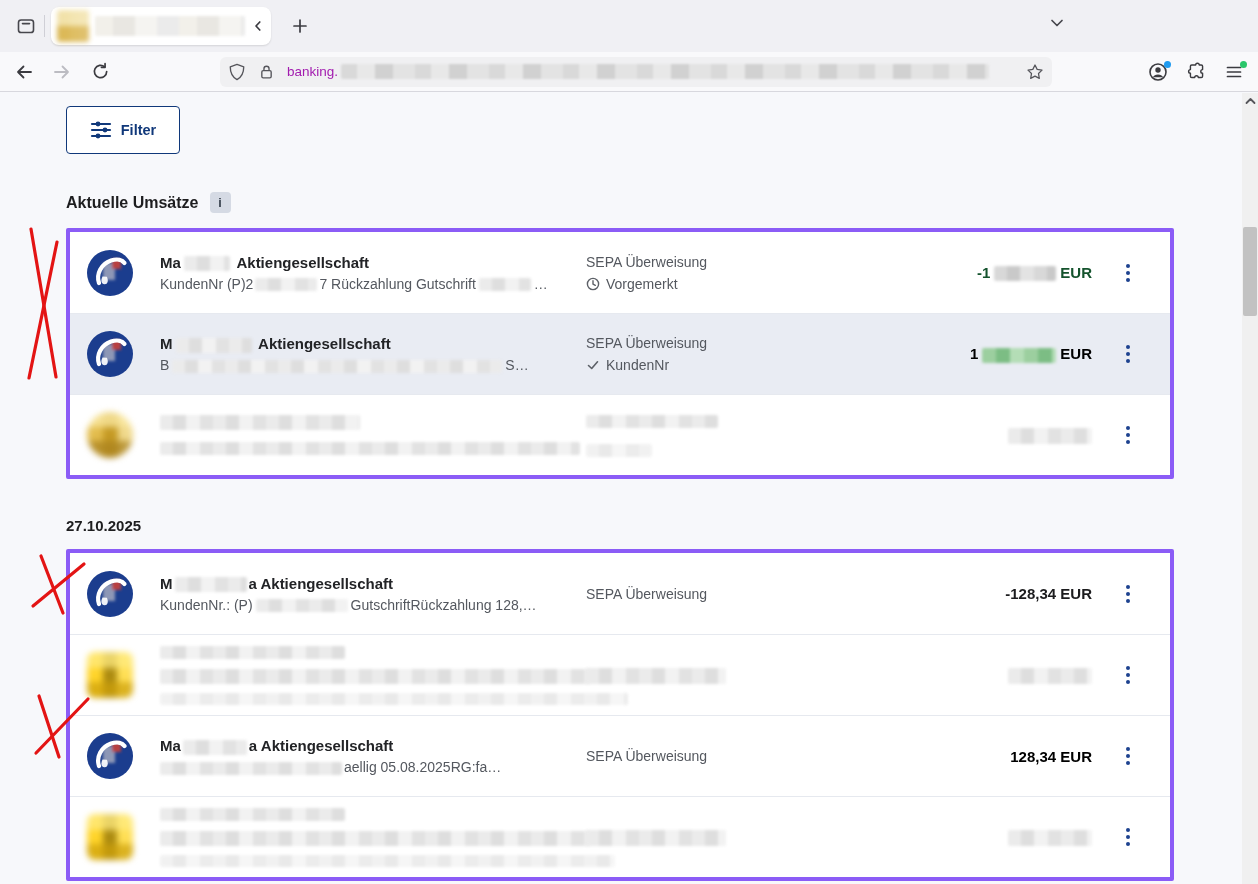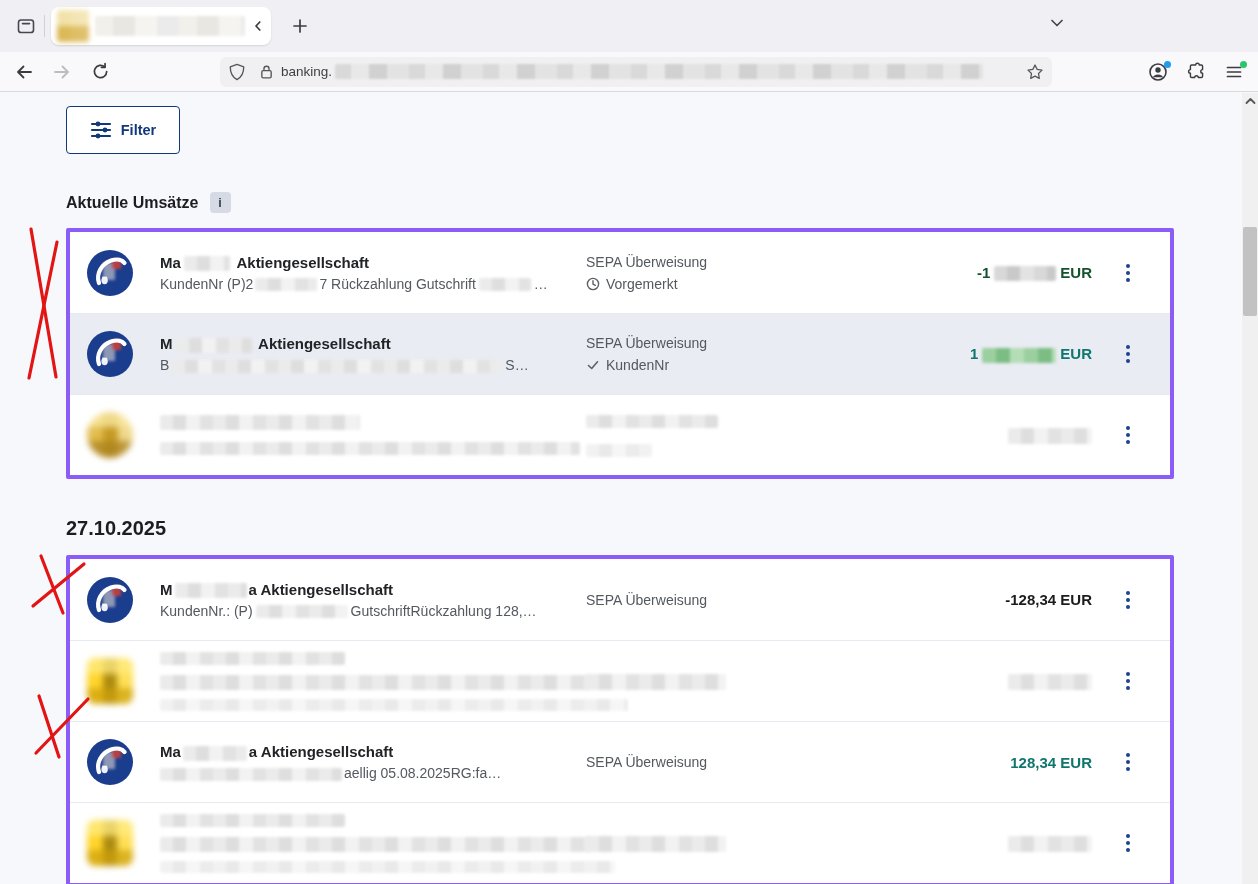--- a/index.html
+++ b/index.html
@@ -17,21 +17,21 @@
     filter:blur(2.5px); }
   .tab-title-redact { flex:1; height:20px; margin:0 6px; border-radius:2px;
     background:repeating-linear-gradient(90deg,#f2f0ea 0 18px,#e9e7e2 18px 40px,#f5f4f1 40px 62px,#ebebeb 62px 84px); filter:blur(1.5px); }
   .tab-chev { color:#3a3a40; flex:0 0 auto; display:flex; }
   .newtab { width:30px; height:30px; border:none; background:transparent; border-radius:4px; margin-left:14px; display:flex; align-items:center; justify-content:center; cursor:pointer; }
   .alltabs-chev { position:absolute; right:192px; top:14px; display:flex; }
 
   .navbar { height:40px; background:#f9f9fb; border-bottom:1px solid #d8d8de; display:flex; align-items:center; padding:0 8px; }
   .nav-ic { width:32px; height:30px; display:flex; align-items:center; justify-content:center; border-radius:4px; cursor:pointer; flex:0 0 auto; }
   .urlbar { margin-left:104px; width:832px; height:30px; background:#f0f0f2; border-radius:6px; display:flex; align-items:center; padding:0 8px; }
-  .url-text { font-size:13.5px; color:#404040; margin-left:6px; white-space:nowrap; }
+  .url-text { font-size:13.5px; color:#a21caf; margin-left:12px; white-space:nowrap; }
   .url-redact { height:15px; width:648px; margin-left:3px; border-radius:2px;
     background:repeating-linear-gradient(90deg,#d9d9d9 0 16px,#e8e8e8 16px 34px,#d1d1d1 34px 52px,#e3e3e3 52px 74px); filter:blur(1.3px); }
   .urlbar .star { margin-left:auto; }
   .nav-right { display:flex; align-items:center; margin-left:auto; }
   .dot-badge { position:absolute; width:7px; height:7px; border-radius:50%; top:4px; right:3px; }
   .rel { position:relative; }
 
   
   .content { position:relative; height:791px; background:#f7f8fb; padding:14px 84px 0 66px; }
   .toolbar-row { display:flex; justify-content:space-between; align-items:flex-start; }
@@ -58,25 +58,25 @@
     background-image:linear-gradient(0deg, rgba(205,160,10,.7) 0 34%, rgba(0,0,0,0) 34% 66%, rgba(255,236,130,.75) 66%),
                      linear-gradient(90deg,#ffd42a 0 34%, #ab8a10 34% 66%, #ffdf55 66%); }
   .tx-main { width:426px; flex:0 0 auto; }
   .tx-title { font-size:15px; font-weight:700; color:#222326; line-height:22px; white-space:nowrap; }
   .tx-sub { font-size:14px; color:#54585f; line-height:20px; white-space:nowrap; }
   .tx-type { width:286px; flex:0 0 auto; font-size:14px; color:#54585f; line-height:22px; }
   .tx-status { display:flex; align-items:center; gap:6px; }
   .tx-amount { flex:1; text-align:right; font-size:15px; font-weight:700; padding-right:24px; white-space:nowrap; }
   .tx-amount.neg-soft { color:#14532d; }
   .tx-amount.neg { color:#1c1c1e; }
-  .tx-amount.pos { color:#0f766e; }
+  .tx-amount.pos { color:#000000; }
   .kebab { width:24px; height:30px; border:none; background:transparent; display:flex; flex-direction:column; align-items:center; justify-content:center; gap:3px; cursor:pointer; flex:0 0 auto; }
   .kebab i { width:4px; height:4px; border-radius:50%; background:#1d428f; }
 
-  .date-head { margin-top:38px; font-size:20px; font-weight:700; color:#1d1d1f; }
+  .date-head { margin-top:38px; font-size:15px; font-weight:700; color:#1d1d1f; }
 
   
   .rd { display:inline-block; vertical-align:middle; border-radius:2px;
     background:repeating-linear-gradient(90deg,#ebebeb 0 13px,#dedede 13px 26px,#f2f2f2 26px 40px,#e2e2e2 40px 53px); filter:blur(1.4px); }
   .rd.dark { background:repeating-linear-gradient(90deg,#d8d8d8 0 13px,#c9c9c9 13px 26px,#e3e3e3 26px 40px); }
   .rd.green { background:repeating-linear-gradient(90deg,#9ccf9f 0 14px,#7cbd84 14px 28px,#b4ddb6 28px 42px); filter:blur(1.8px); }
   .rd.soft { opacity:.65; }
 
   
   .scrollbar { position:absolute; top:93px; right:0; width:16px; height:791px; background:#f0f0f0; }

